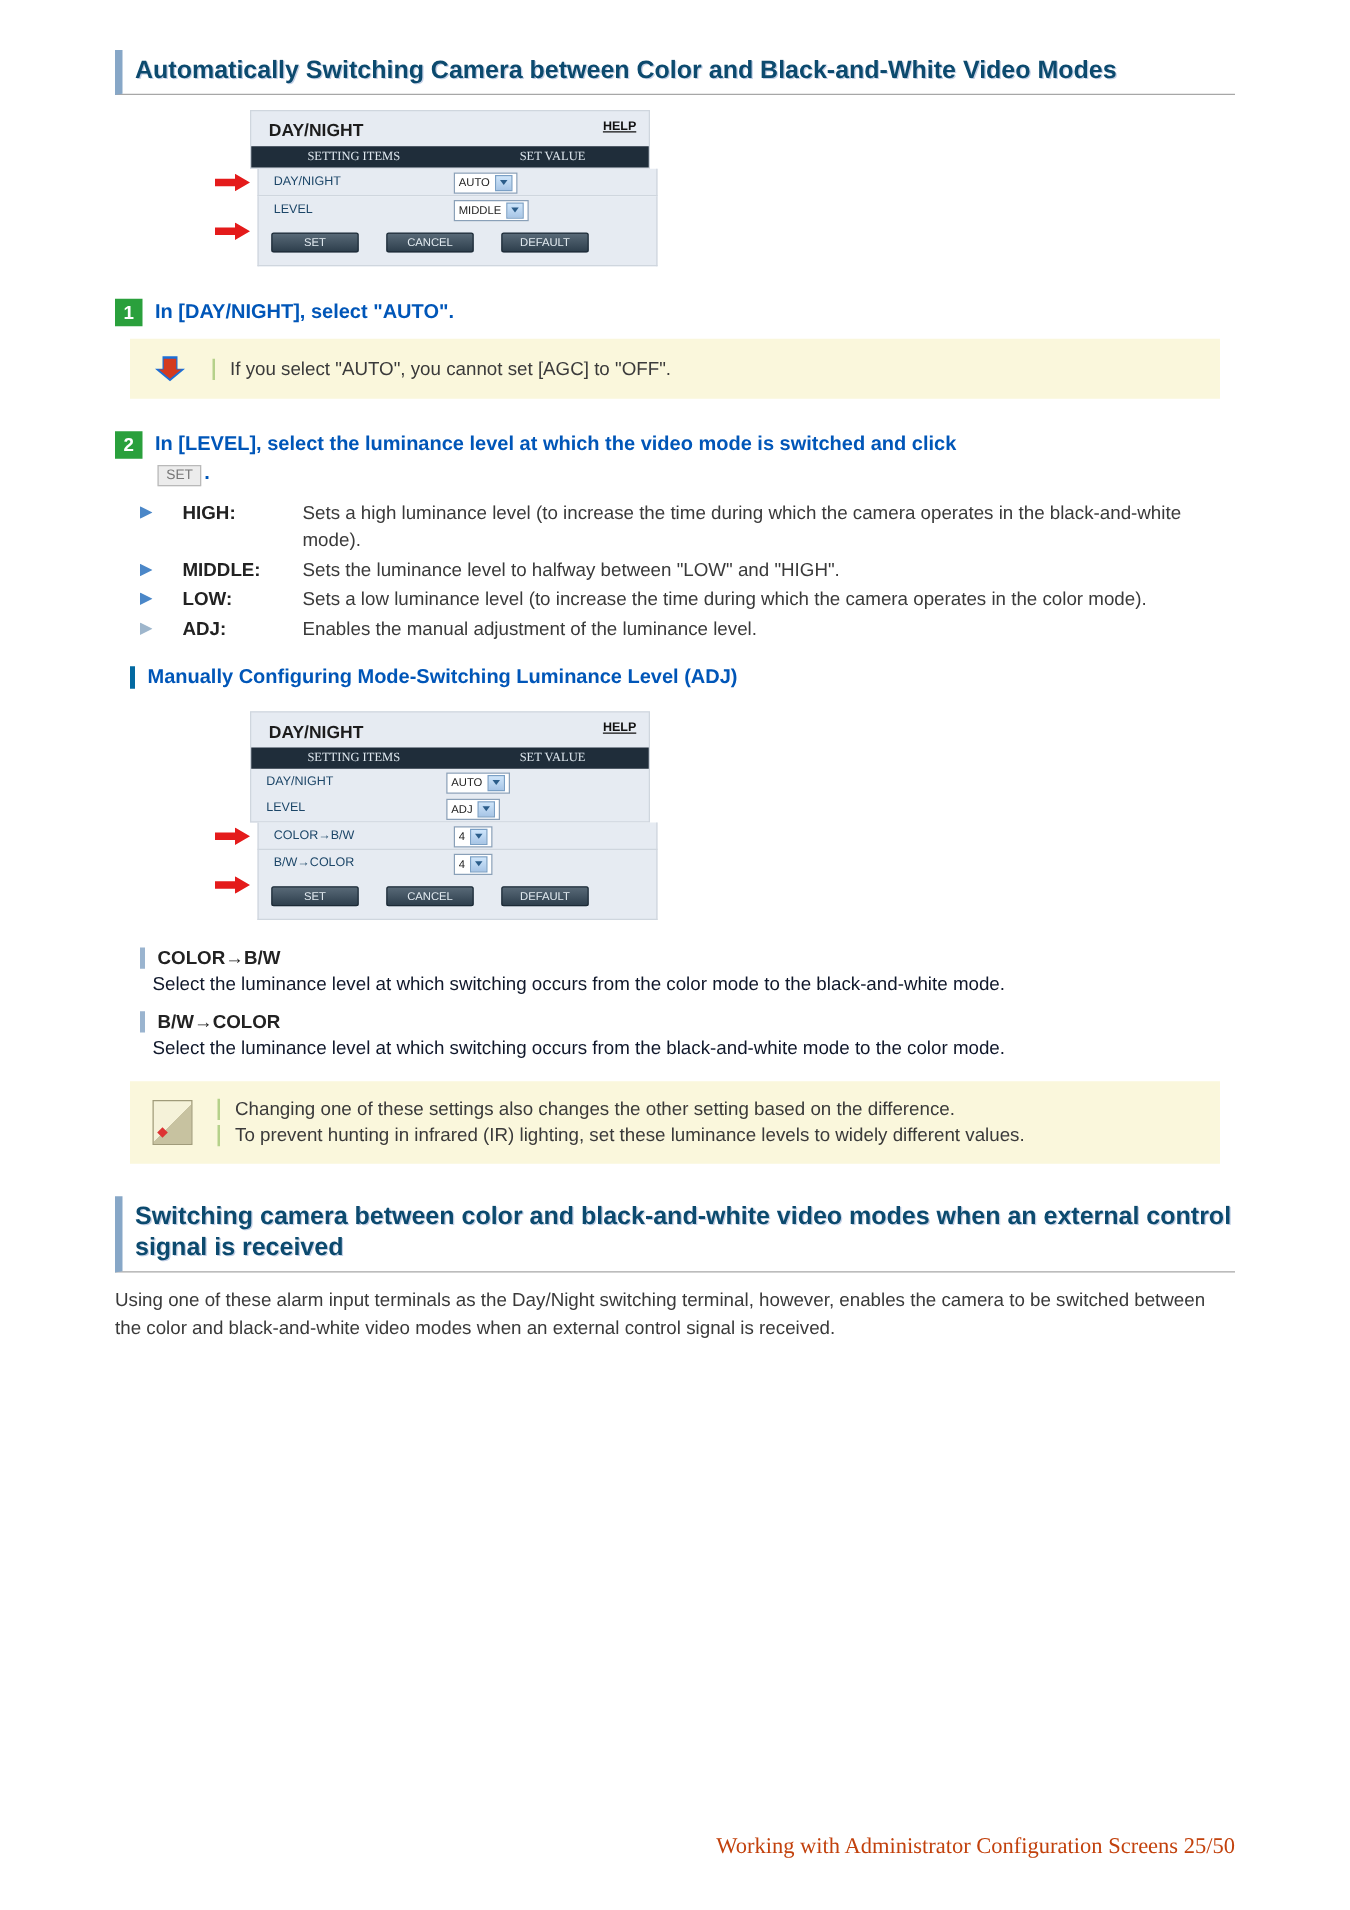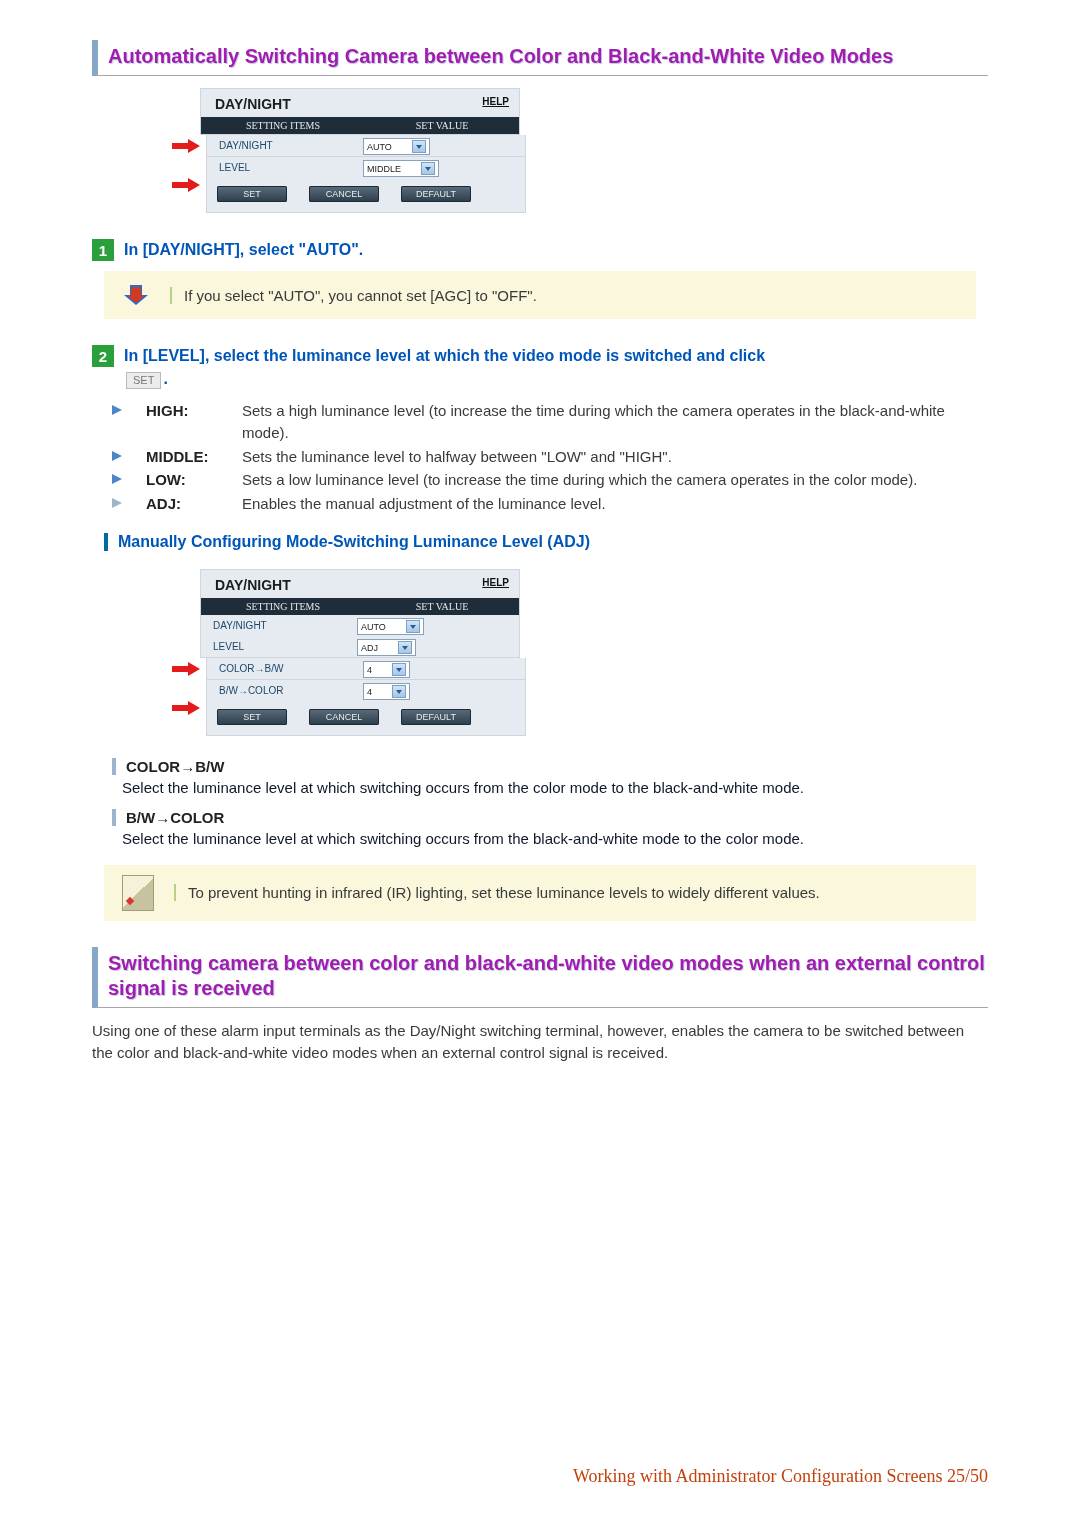--- a/index.html
+++ b/index.html
@@ -15,21 +15,21 @@
     min-height: 1528px;
     box-sizing: border-box;
     padding: 40px 92px 30px 92px;
     position: relative;
   }
   .section-title {
     border-left: 6px solid #87a7c7;
     border-bottom: 1px solid #a7a7a7;
     padding: 4px 0 6px 10px;
     margin: 0 0 12px 0;
-    color: #a21caf;
+    color: #0c4a6e;
     font-weight: bold;
     font-size: 20px;
     line-height: 1.25;
     text-shadow: 1px 1px 0 #c4d0e6;
   }
   .shot-wrap {
     margin: 8px 0 22px 72px;
   }
   .arrow-col {
     width: 36px;
@@ -91,21 +91,21 @@
   .sel {
     height: 15px;
     border: 1px solid #8aa0b8;
     background: #fff;
     font-size: 9px;
     color: #222;
     display: inline-flex;
     align-items: center;
     padding: 0 3px;
   }
-  .sel .sv { padding-right: 20px; }
+  .sel .sv { padding-right: 4px; }
   .sel .dd {
     width: 12px;
     height: 11px;
     background: linear-gradient(#cfe6fb, #a7c5e6);
     border: 1px solid #7aa0c6;
     display: flex; align-items: center; justify-content: center;
   }
   .sel .dd::after{
     content:"";
     border-left:3px solid transparent;
@@ -435,20 +435,21 @@
   </div>
 
   <div class="thinhead">COLOR→B/W</div>
   <div class="thin-text">Select the luminance level at which switching occurs from the color mode to the black-and-white mode.</div>
   <div class="thinhead">B/W→COLOR</div>
   <div class="thin-text">Select the luminance level at which switching occurs from the black-and-white mode to the color mode.</div>
 
   <div class="note-box" style="margin-top:14px">
     <span class="pencil-icon"></span>
     <div class="note-lines">
+      <div class="nl">Changing one of these settings also changes the other setting based on the difference.</div>
       <div class="nl">To prevent hunting in infrared (IR) lighting, set these luminance levels to widely different values.</div>
     </div>
   </div>
 
   <h2 class="section-title" style="margin-top:26px">Switching camera between color and black-and-white video modes when an external control signal is received</h2>
   <div class="body-text" style="margin-left:0;margin-right:0;">Using one of these alarm input terminals as the Day/Night switching terminal, however, enables the camera to be switched between the color and black-and-white video modes when an external control signal is received.</div>
 
   <div class="footer">Working with Administrator Configuration Screens 25/50</div>
 </div>
 

